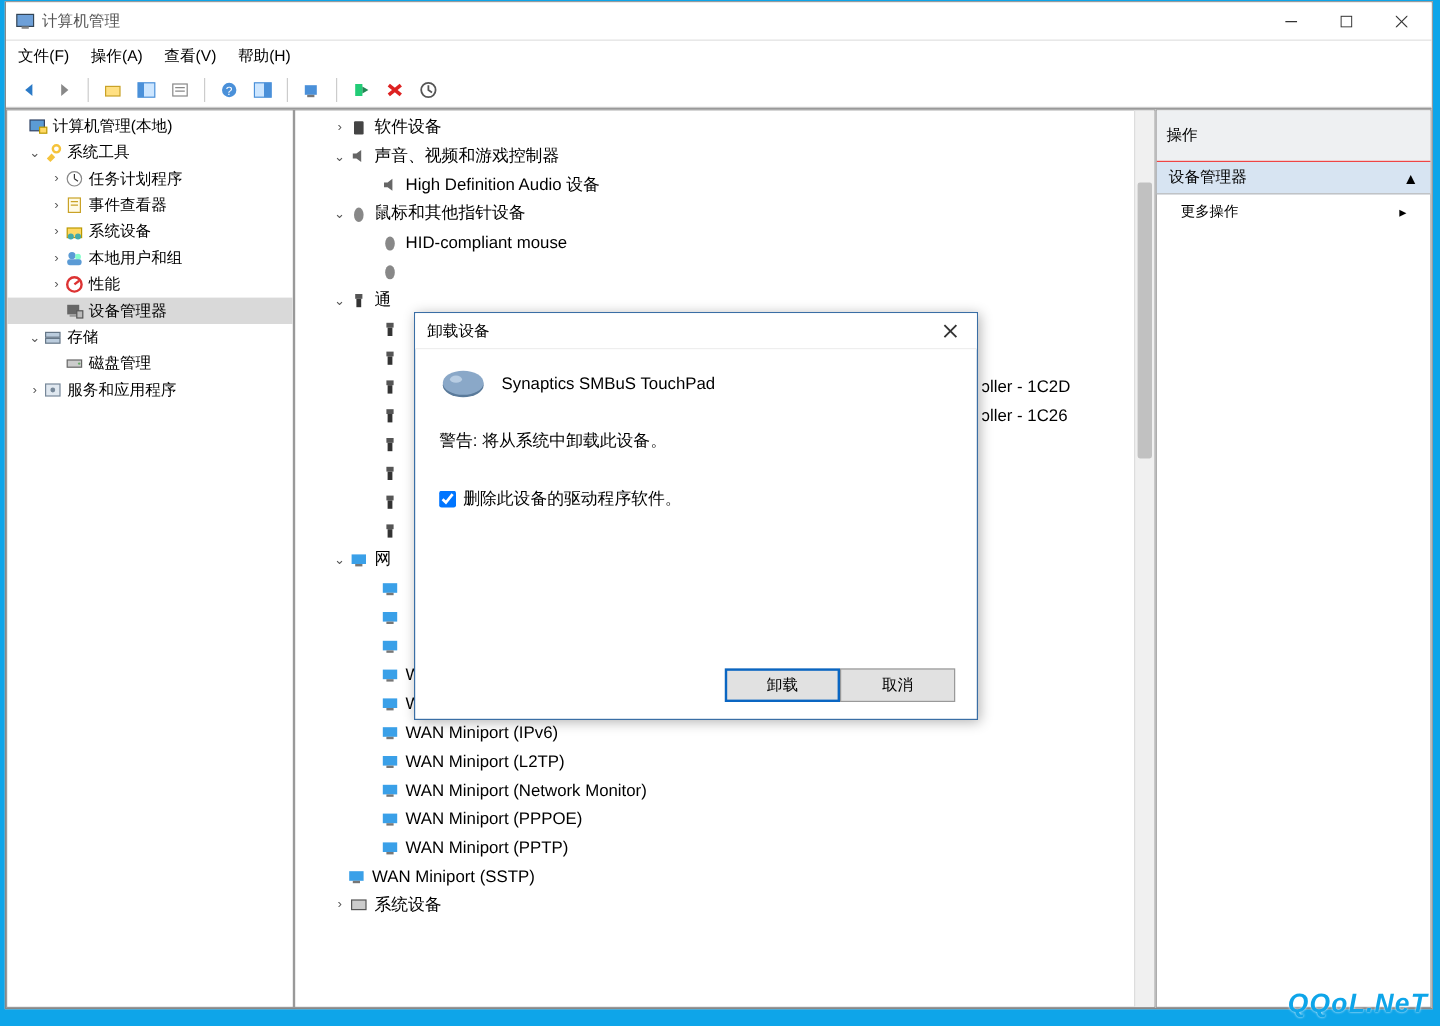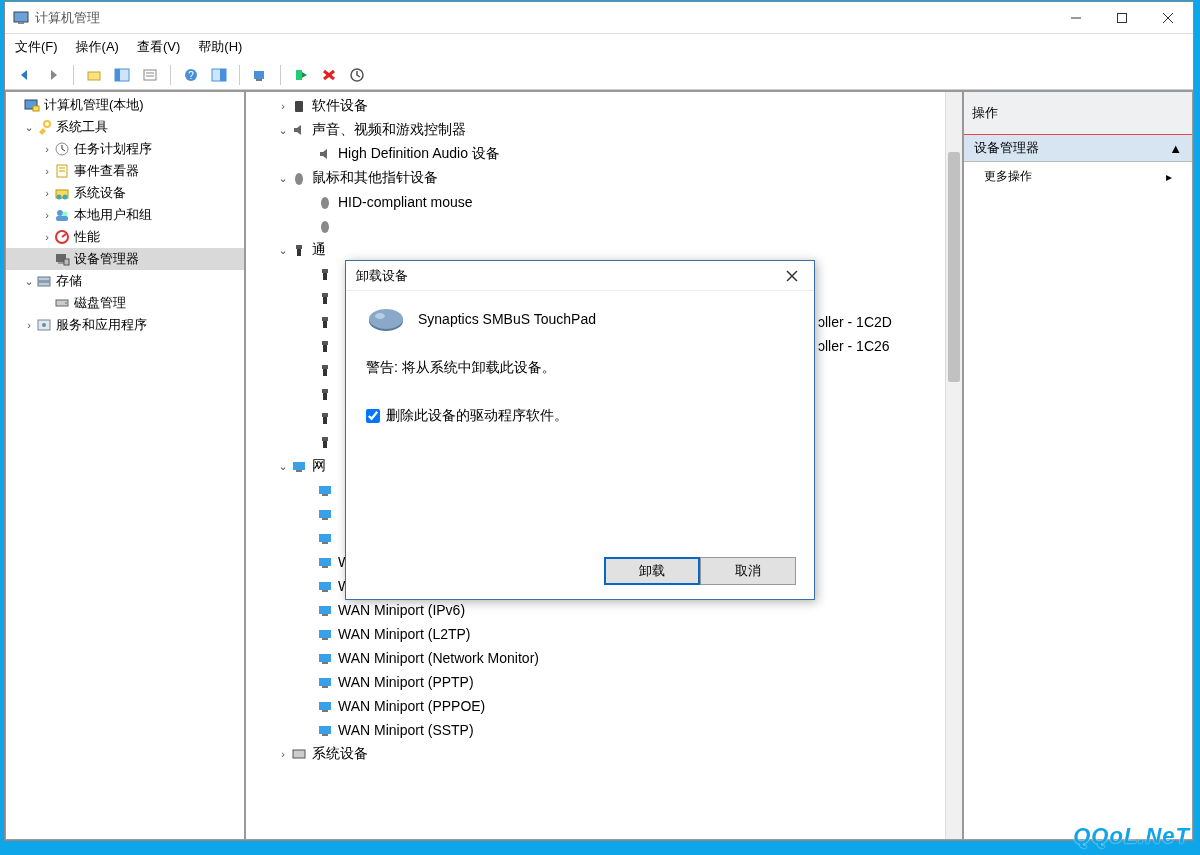--- a/index.html
+++ b/index.html
@@ -486,32 +486,32 @@
             </span>
             <span>WAN Miniport (Network Monitor)</span>
           </div>
         <div class="devitem" style="padding-left:70px">
             <span class="ic">
               <svg width="16" height="14">
                 <rect x="2" y="3" width="12" height="8" fill="#3aa0e8"></rect>
                 <rect x="5" y="11" width="6" height="2" fill="#777"></rect>
               </svg>
             </span>
+            <span>WAN Miniport (PPPOE)</span>
+          </div>
+        <div class="devitem" style="padding-left:70px">
+            <span class="ic">
+              <svg width="16" height="14">
+                <rect x="2" y="3" width="12" height="8" fill="#3aa0e8"></rect>
+                <rect x="5" y="11" width="6" height="2" fill="#777"></rect>
+              </svg>
+            </span>
             <span>WAN Miniport (PPTP)</span>
           </div>
-        <div class="devitem" style="padding-left:70px">
-            <span class="ic">
-              <svg width="16" height="14">
-                <rect x="2" y="3" width="12" height="8" fill="#3aa0e8"></rect>
-                <rect x="5" y="11" width="6" height="2" fill="#777"></rect>
-              </svg>
-            </span>
-            <span>WAN Miniport (PPPOE)</span>
-          </div>
-        <div class="devitem" style="padding-left:70px">
+        <div class="devitem" style="padding-left:42px">
             <span class="ic">
               <svg width="16" height="14">
                 <rect x="2" y="3" width="12" height="8" fill="#3aa0e8"></rect>
                 <rect x="5" y="11" width="6" height="2" fill="#777"></rect>
               </svg>
             </span>
             <span>WAN Miniport (SSTP)</span>
           </div>
         <div class="devitem" style="padding-left:30px">
             <span class="exp">›</span>

